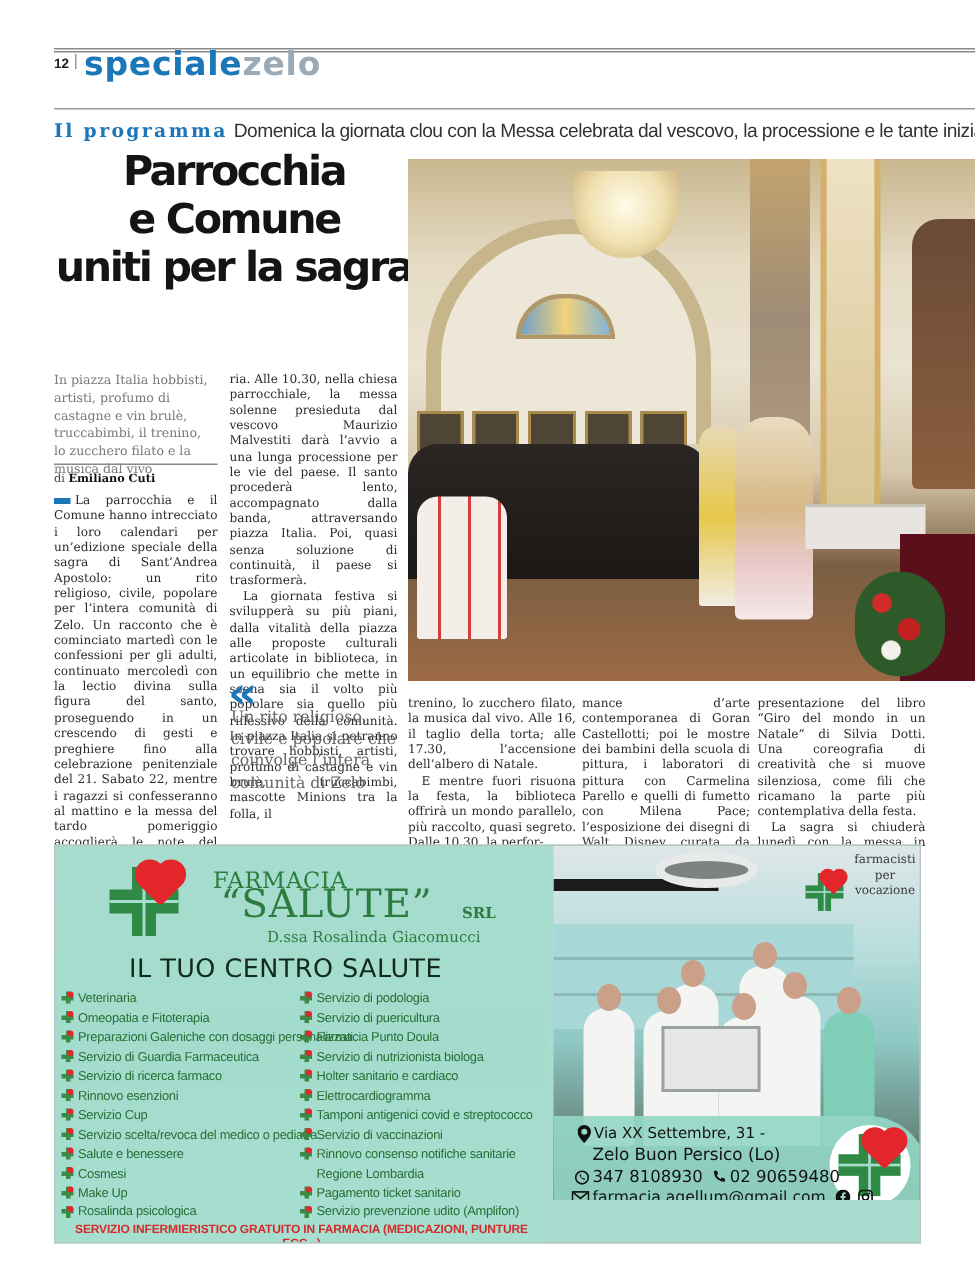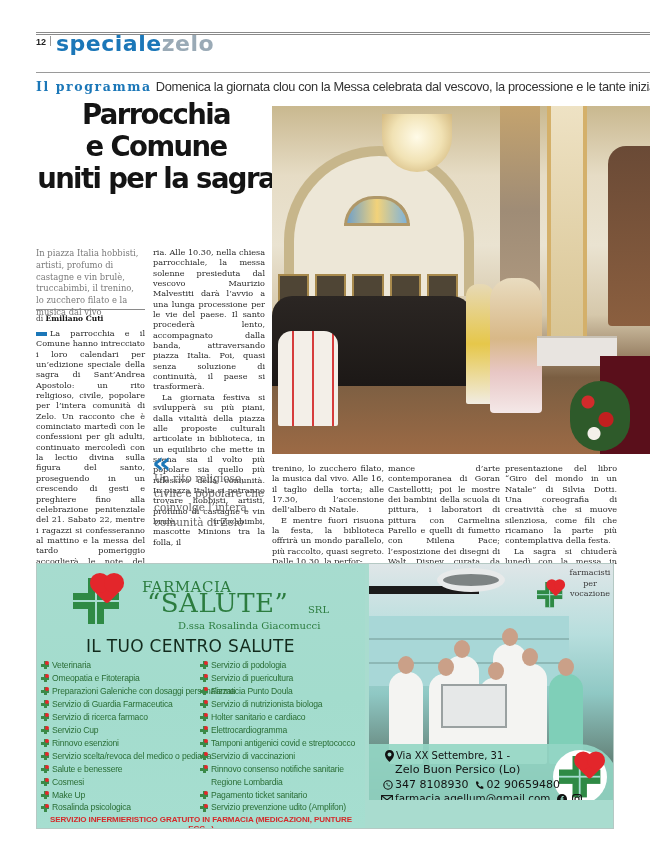--- a/index.html
+++ b/index.html
@@ -64,21 +64,21 @@
   .logo-cross .h { position: absolute; left: 0; top: 15px; width: 46px; height: 16px; background: #2f8a45; }
   .logo-cross .line-v { position: absolute; left: 22px; top: 0; width: 2px; height: 46px; background: #a7dccf; }
   .logo-cross .line-h { position: absolute; left: 0; top: 22px; width: 46px; height: 2px; background: #a7dccf; }
   .logo-cross .heart { position: absolute; left: 24px; top: 2px; width: 20px; height: 20px; background: #e3262b; transform: rotate(-45deg); border-radius: 0 0 0 3px; }
   .logo-cross .heart::before, .logo-cross .heart::after { content: ""; position: absolute; width: 20px; height: 20px; border-radius: 50%; background: #e3262b; }
   .logo-cross .heart::before { top: -10px; left: 0; }
   .logo-cross .heart::after { left: 10px; top: 0; }
 
   .brand-farmacia { position: absolute; left: 105px; top: 14px; font-family: "DejaVu Serif", serif; font-size: 15px; color: #2c7c3f; letter-spacing: 0.5px; }
   .brand-agellum { position: absolute; left: 110px; top: 24px; font-family: "DejaVu Serif", serif; font-size: 26px; color: #2c7c3f; letter-spacing: 0.5px; }
-  .brand-srl { position: absolute; left: 271px; top: 40px; font-family: "DejaVu Serif", serif; font-size: 10px; color: #2c7c3f; }
+  .brand-srl { position: absolute; left: 271px; top: 40px; font-family: "DejaVu Serif", serif; font-size: 10px; color: #2c7c3f; font-weight: bold; }
   .brand-owner { position: absolute; left: 141px; top: 56px; font-family: "DejaVu Serif", serif; font-size: 10px; color: #2c7c3f; }
   .brand-tagline { position: absolute; left: 49px; top: 72px; font-family: "DejaVu Sans", sans-serif; font-size: 17px; color: #122a1c; letter-spacing: 0.3px; }
 
   .svc-list { position: absolute; list-style: none; font-family: "Liberation Sans", sans-serif; font-size: 8.6px; line-height: 12.95px; color: #2b6e36; letter-spacing: -0.2px; }
   .svc-list li { white-space: nowrap; display: flex; align-items: center; }
   .svc-list li.cont { padding-left: 11px; }
   .mini-cross { display: inline-block; position: relative; width: 8px; height: 8px; margin-right: 3px; flex: none; }
   .mini-cross::before { content: ""; position: absolute; left: 2.5px; top: 0; width: 3px; height: 8px; background: #3a8a48; }
   .mini-cross::after { content: ""; position: absolute; left: 0; top: 2.5px; width: 8px; height: 3px; background: #3a8a48; }
   .mini-cross i { position: absolute; left: 4px; top: 0; width: 4px; height: 4px; background: #e3262b; border-radius: 50%; z-index: 1; }
@@ -225,27 +225,27 @@
       <li>
           <span class="mini-cross">
             <i></i>
           </span>
           <span>Servizio di ricerca farmaco</span>
         </li>
       <li>
           <span class="mini-cross">
             <i></i>
           </span>
+          <span>Rinnovo esenzioni</span>
+        </li>
+      <li>
+          <span class="mini-cross">
+            <i></i>
+          </span>
           <span>Servizio Cup</span>
-        </li>
-      <li>
-          <span class="mini-cross">
-            <i></i>
-          </span>
-          <span>Rinnovo esenzioni</span>
         </li>
       <li>
           <span class="mini-cross">
             <i></i>
           </span>
           <span>Servizio scelta/revoca del medico o pediatra</span>
         </li>
       <li>
           <span class="mini-cross">
             <i></i>

